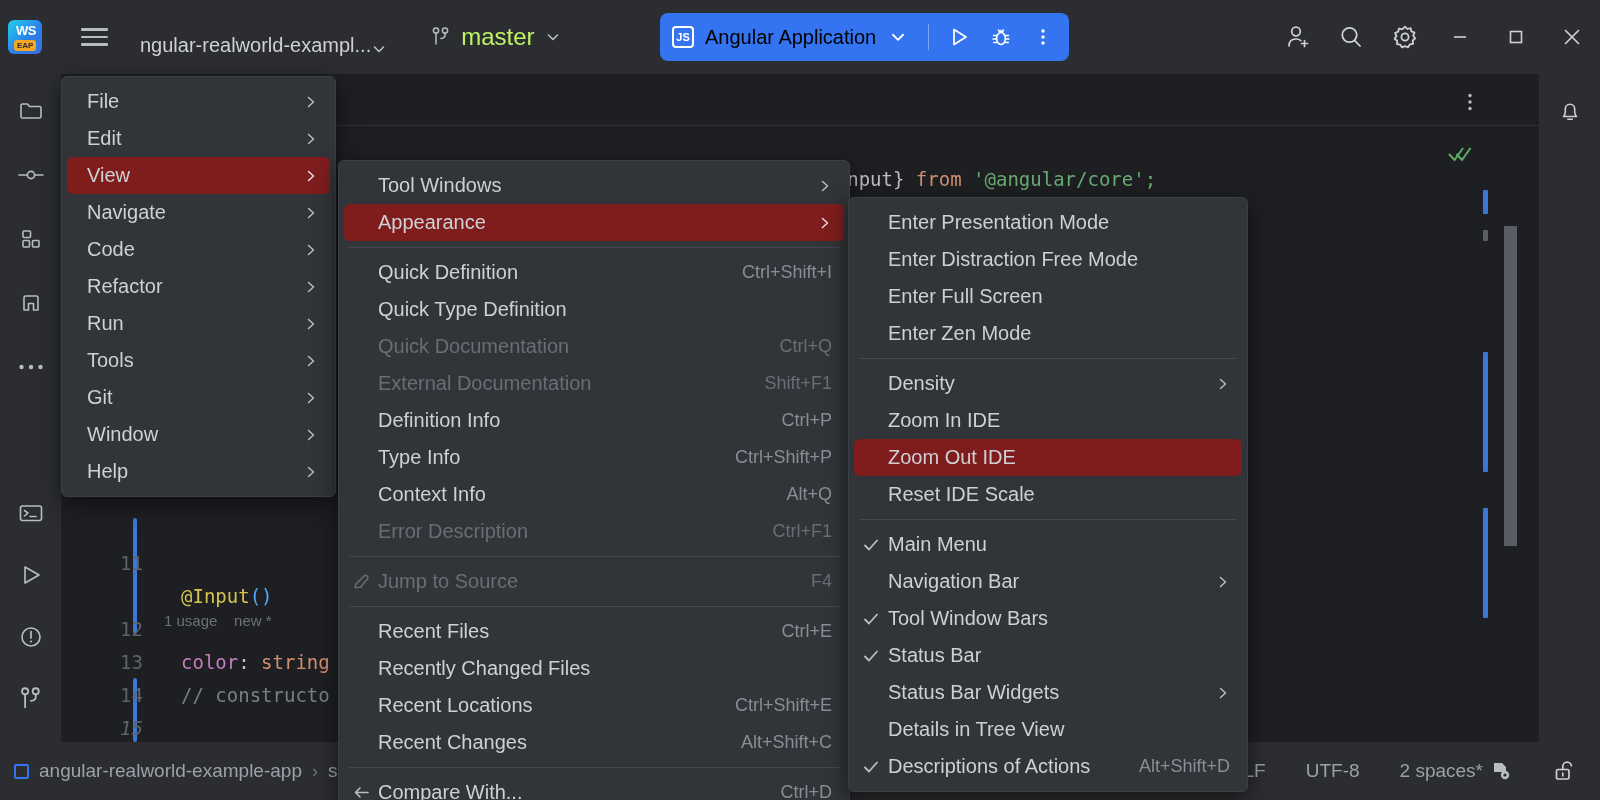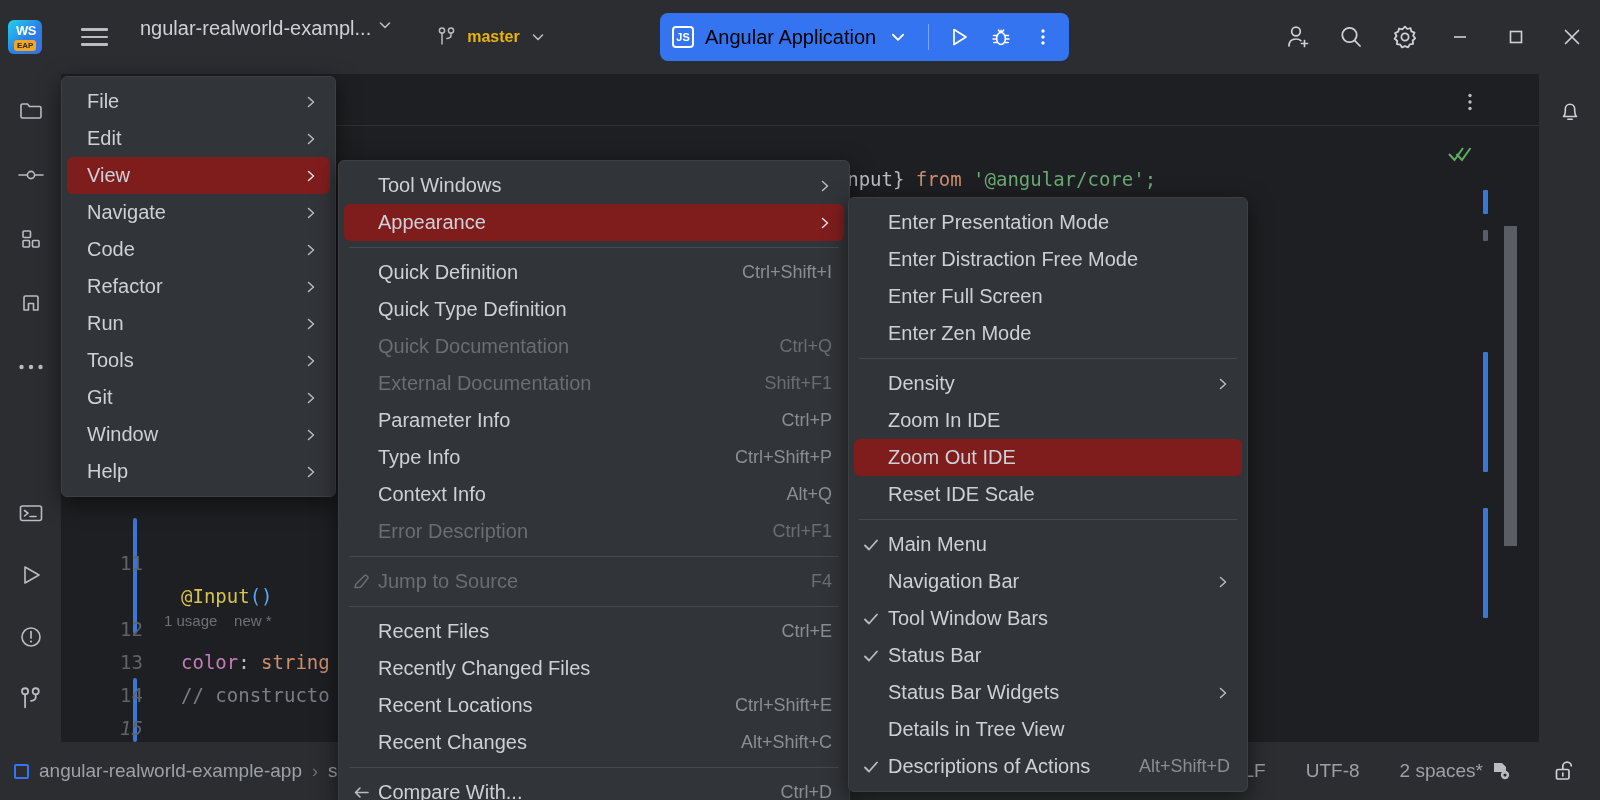--- a/index.html
+++ b/index.html
@@ -36,30 +36,30 @@
     border-radius: 3px; padding: 1px 3px; line-height: 9px;
   }
   .hamburger {
     width: 48px; height: 44px; display: flex; flex-direction: column;
     align-items: center; justify-content: center; gap: 5px; cursor: pointer;
     margin-left: 16px; margin-right: 12px; flex: none;
   }
   .hamburger span { display: block; width: 27px; height: 2.5px; background: #b9bcc0; border-radius: 1px; }
 
   .proj-chip {
-    display: flex; align-items: flex-start; gap: 6px; height: 40px;
+    display: flex; align-items: flex-end; gap: 0; height: 40px;
     padding: 0 10px; border-radius: 6px; cursor: pointer; flex: none;
   }
   .proj-name { font-size: 20px; color: #ced0d6; white-space: nowrap; }
   .chev-dn { width: 16px; height: 16px; flex: none; }
   .branch-chip {
     display: flex; align-items: center; gap: 10px; height: 40px;
     padding: 0 10px; border-radius: 6px; cursor: pointer; margin-left: 24px; flex: none;
   }
-  .branch-name { font-size: 16px; color: #eab308; white-space: nowrap; font-weight: bold; }
+  .branch-name { font-size: 24px; color: #bef264; white-space: nowrap; }
 
   .run-widget {
     position: absolute; left: 660px; top: 13px; height: 48px;
     background: #3574f0; border-radius: 8px;
     display: flex; align-items: center; padding: 0 6px 0 12px; gap: 2px;
   }
   .js-badge {
     width: 22px; height: 22px; border: 2px solid #fff; border-radius: 4px;
     font-size: 11px; font-weight: bold; color: #fff;
     display: flex; align-items: center; justify-content: center; flex: none;
@@ -556,21 +556,21 @@
       <span class="mi-label">Quick Documentation</span>
       <span class="mi-short">Ctrl+Q</span>
     </div>
     <div class="mi disabled">
       <span class="mi-gutter"></span>
       <span class="mi-label">External Documentation</span>
       <span class="mi-short">Shift+F1</span>
     </div>
     <div class="mi">
       <span class="mi-gutter"></span>
-      <span class="mi-label">Parameter Info</span>
+      <span class="mi-label">Definition Info</span>
       <span class="mi-short">Ctrl+P</span>
     </div>
     <div class="mi">
       <span class="mi-gutter"></span>
       <span class="mi-label">Type Info</span>
       <span class="mi-short">Ctrl+Shift+P</span>
     </div>
     <div class="mi">
       <span class="mi-gutter"></span>
       <span class="mi-label">Context Info</span>

